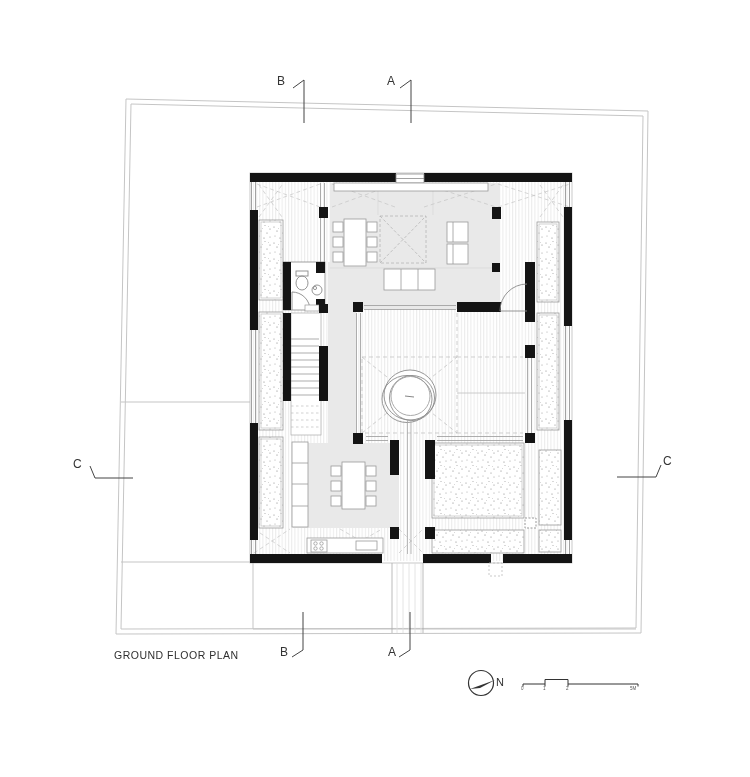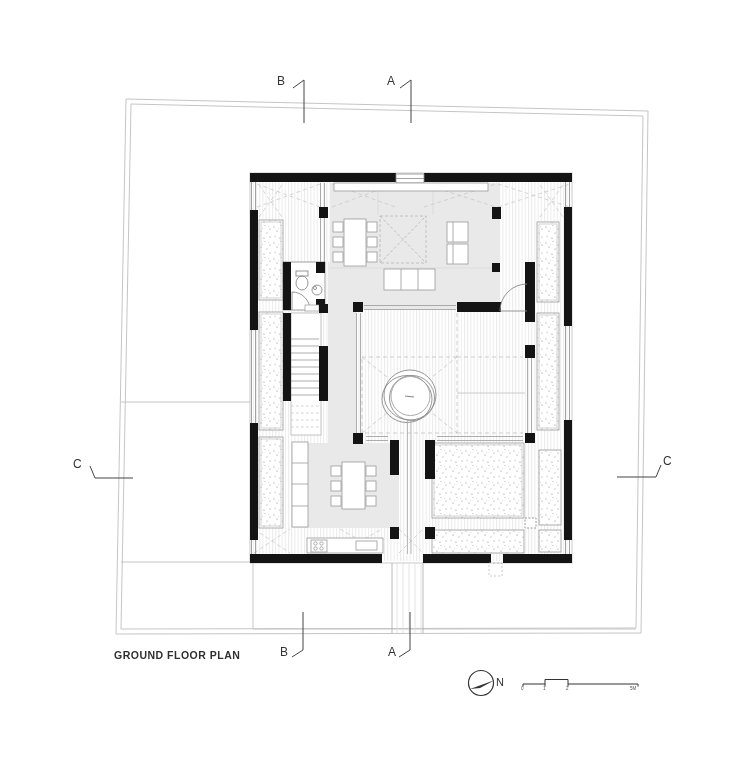--- a/index.html
+++ b/index.html
@@ -3,21 +3,21 @@
 <meta charset="utf-8">
 <style>
   html,body{margin:0;padding:0;background:#ffffff;}
   #canvas{
     position:relative;width:750px;height:777px;background:#ffffff;overflow:hidden;
     font-family:"Liberation Sans", sans-serif;
   }
   #drawing{position:absolute;left:0;top:0;}
   .lbl{position:absolute;color:#333;font-size:12px;line-height:1;white-space:nowrap;}
   .lbl.small{font-size:11px;}
-  .title{position:absolute;left:114px;top:649px;font-size:10.5px;font-weight:bold;
+  .title{position:absolute;left:114px;top:649px;font-size:10.5px;font-weight:normal;
          letter-spacing:.5px;color:#2f2f2f;white-space:nowrap;}
   .scale-num{position:absolute;font-size:9px;color:#555;transform:scale(.5);
              transform-origin:left top;white-space:nowrap;}
 </style>
 </head>
 <body>
 
 <div id="canvas">
 
 <svg id="drawing" width="750" height="777" viewBox="0 0 750 777">

